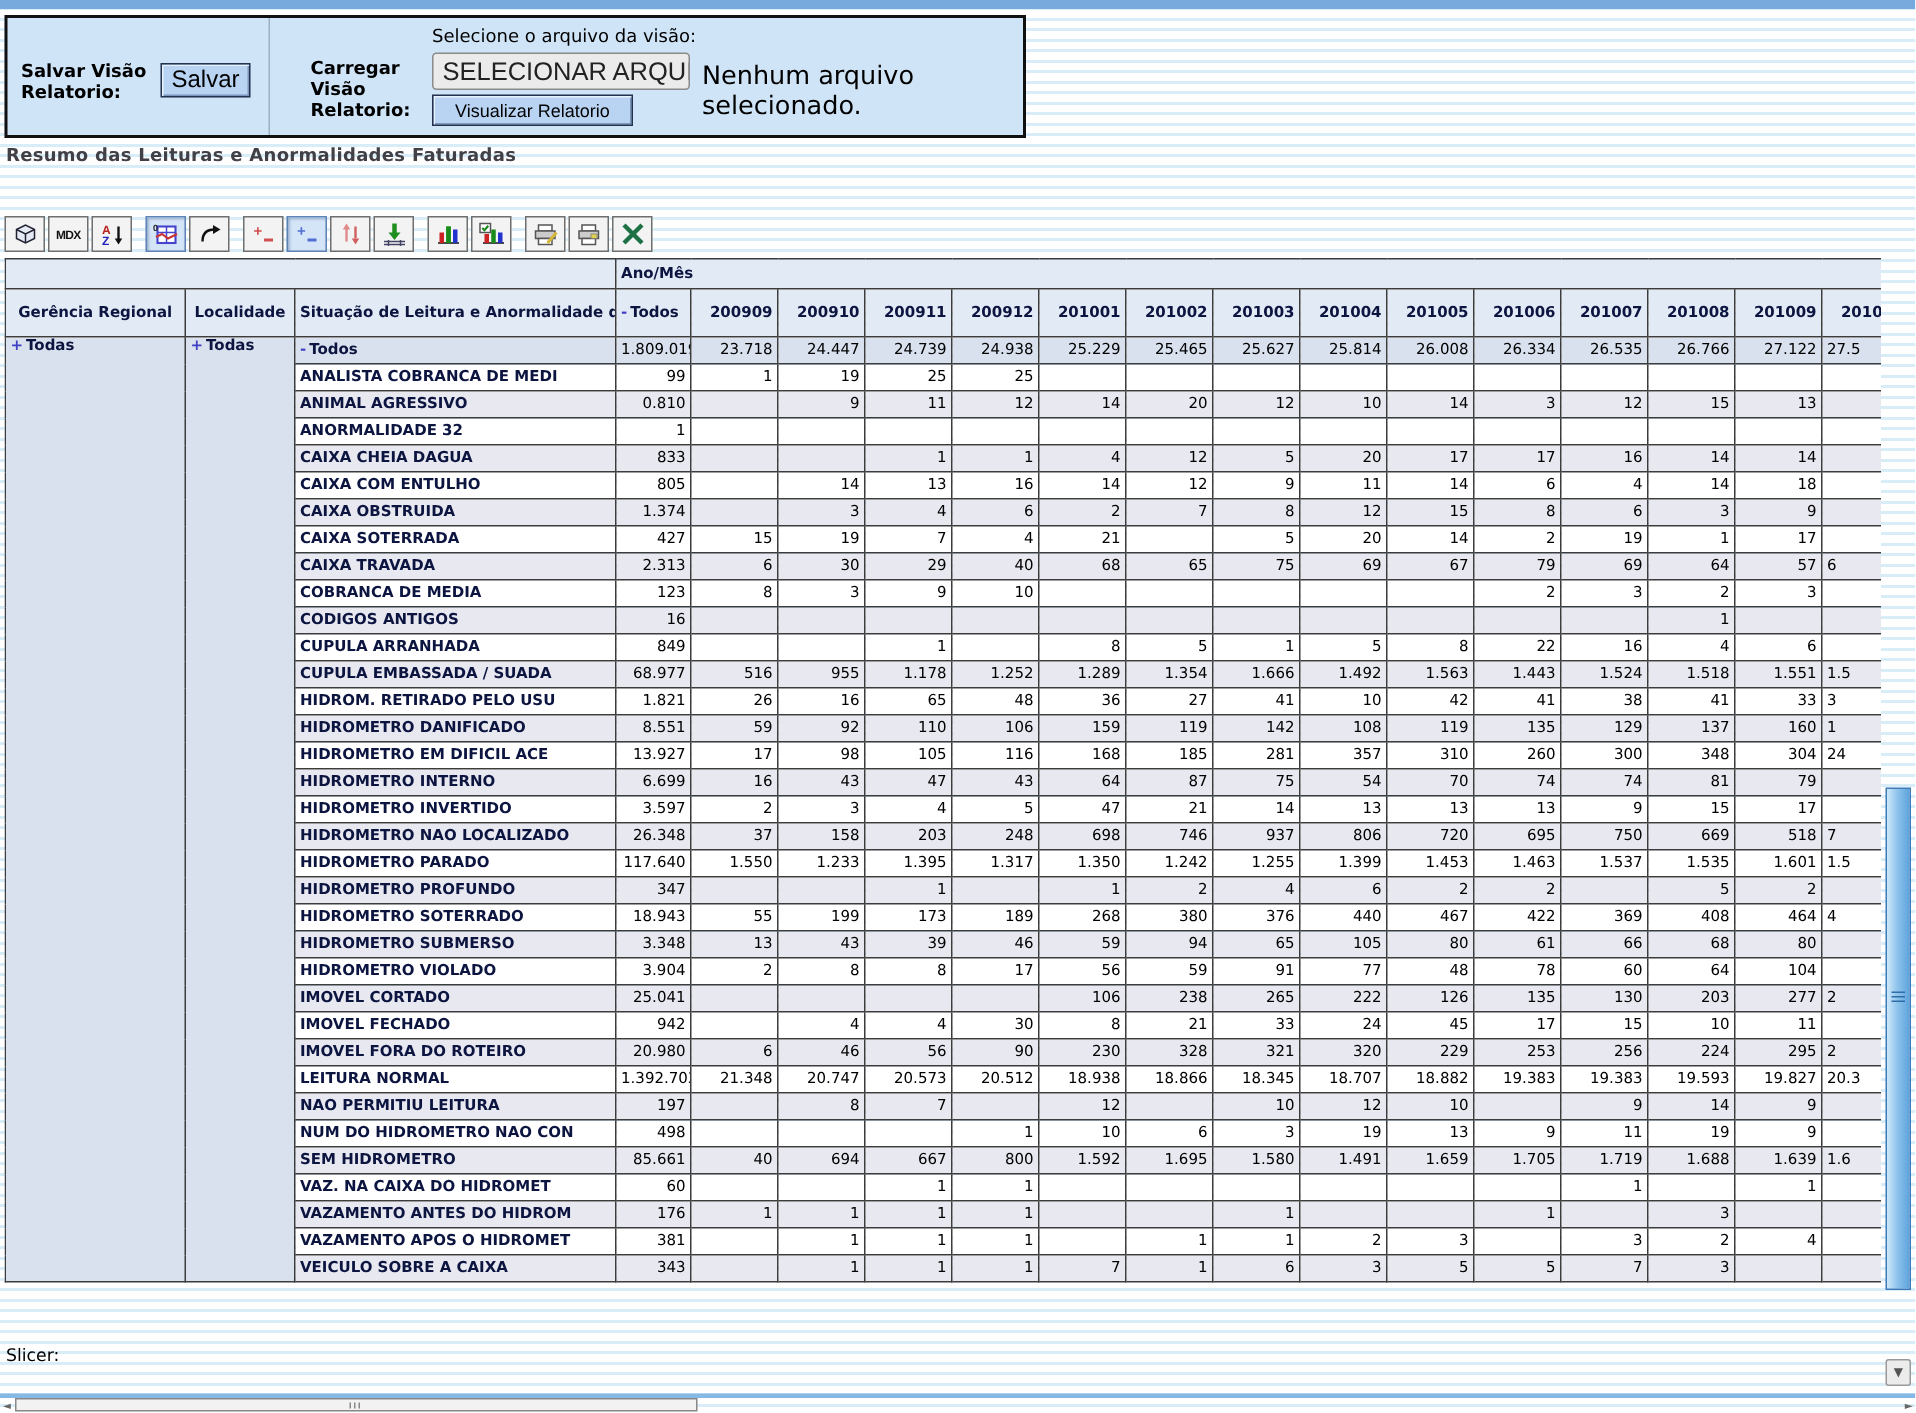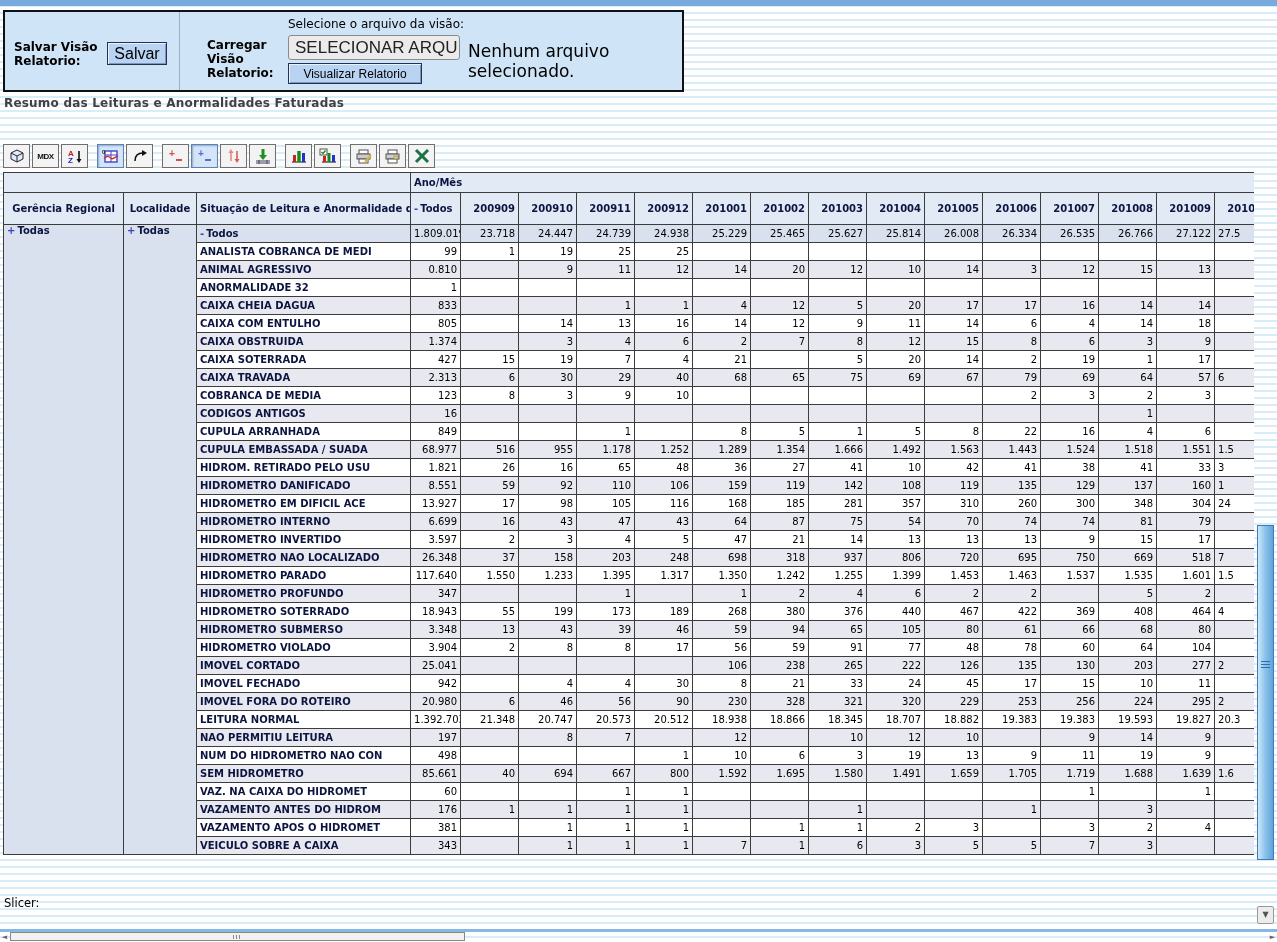--- a/index.html
+++ b/index.html
@@ -585,21 +585,21 @@
             <td class="num cut"></td>
           </tr>
           <tr>
             <td class="lbl child alt">HIDROMETRO NAO LOCALIZADO</td>
             <td class="num alt">26.348</td>
             <td class="num alt">37</td>
             <td class="num alt">158</td>
             <td class="num alt">203</td>
             <td class="num alt">248</td>
             <td class="num alt">698</td>
-            <td class="num alt">318</td>
+            <td class="num alt">746</td>
             <td class="num alt">937</td>
             <td class="num alt">806</td>
             <td class="num alt">720</td>
             <td class="num alt">695</td>
             <td class="num alt">750</td>
             <td class="num alt">669</td>
             <td class="num alt">518</td>
             <td class="num alt cut">7</td>
           </tr>
           <tr>

